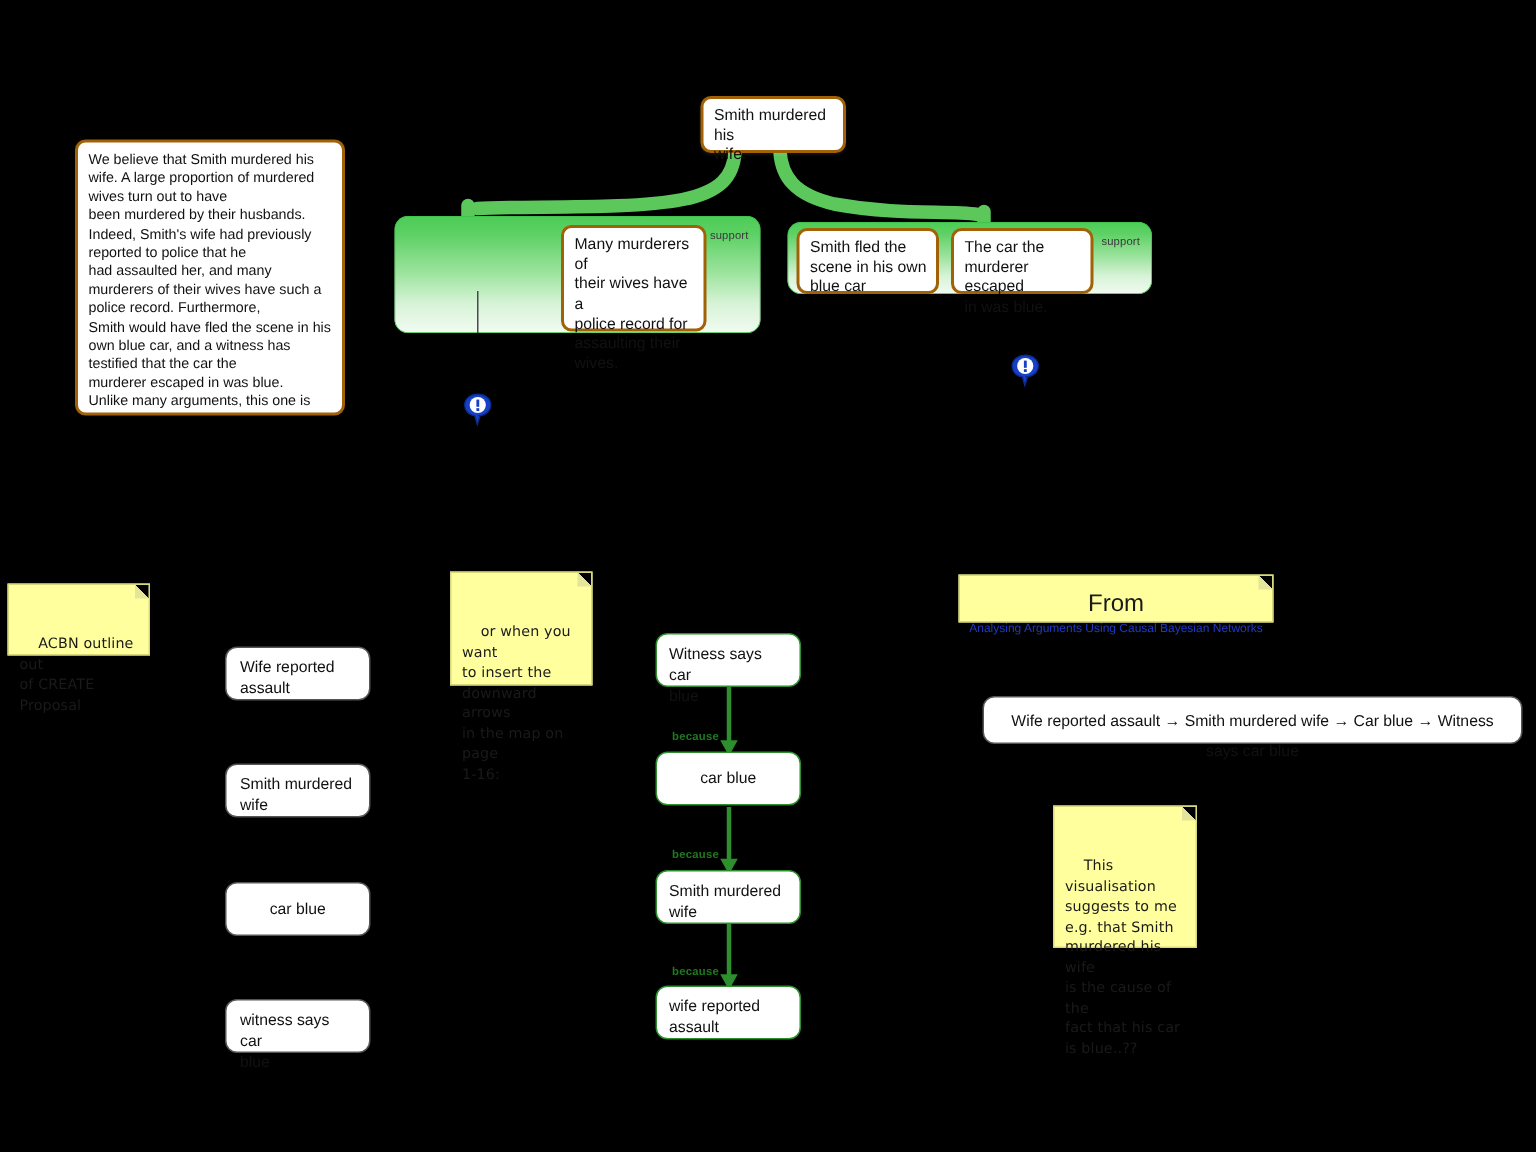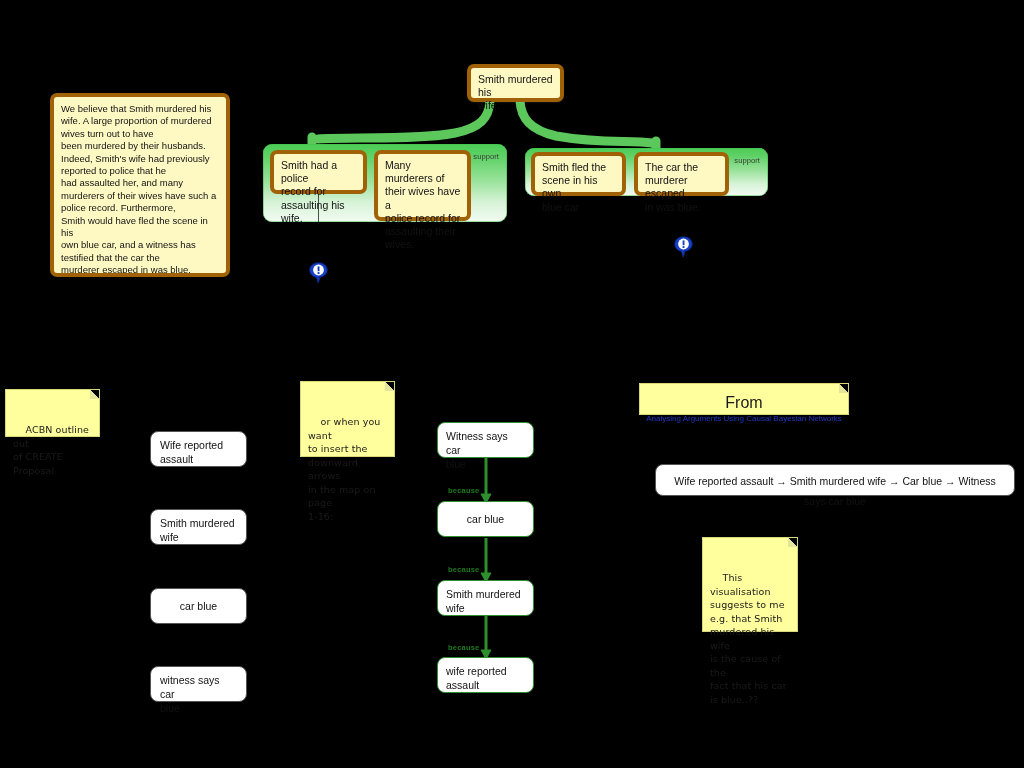--- a/index.html
+++ b/index.html
@@ -8,21 +8,21 @@
     font-family:"Liberation Sans", sans-serif;
     -webkit-font-smoothing:antialiased;
   }
   #canvas{position:relative;width:1024px;height:768px;}
 
   
   .abs{position:absolute;box-sizing:border-box;}
 
   
   .claim{
-    background:#fef9c3;border:4px solid #a16207;border-radius:7px;
+    background:#ffffff;border:2px solid #a16207;border-radius:7px;
     color:#111;font-size:10.5px;line-height:13.2px;
     padding:5px 6px 5px 7px;white-space:pre-wrap;
   }
 
   
   .root-claim{box-shadow:0 1px 2px rgba(255,255,255,0.08);}
 
   
   .group{
     border-radius:9px;
@@ -107,23 +107,20 @@
     </g>
   </svg>
 
   <div class="abs claim root-claim" style="left:467px;top:64px;width:97px;height:38px;">Smith murdered his
 wife.</div>
 
   <div class="abs group" style="left:263px;top:144px;width:244px;height:78px;">
     <span class="group-label">support</span>
     <div class="divider" style="left:55px;top:50px;height:28px;"></div>
   </div>
-  <div class="abs claim" style="left:270px;top:150px;width:97px;height:44px;">Smith had a police
-record for
-assaulting his wife.</div>
   <div class="abs claim" style="left:374px;top:150px;width:97px;height:71px;">Many murderers of
 their wives have a
 police record for
 assaulting their
 wives.</div>
 
   <div class="abs group" style="left:525px;top:148px;width:243px;height:48px;">
     <span class="group-label">support</span>
   </div>
   <div class="abs claim" style="left:531px;top:152px;width:95px;height:44px;">Smith fled the

